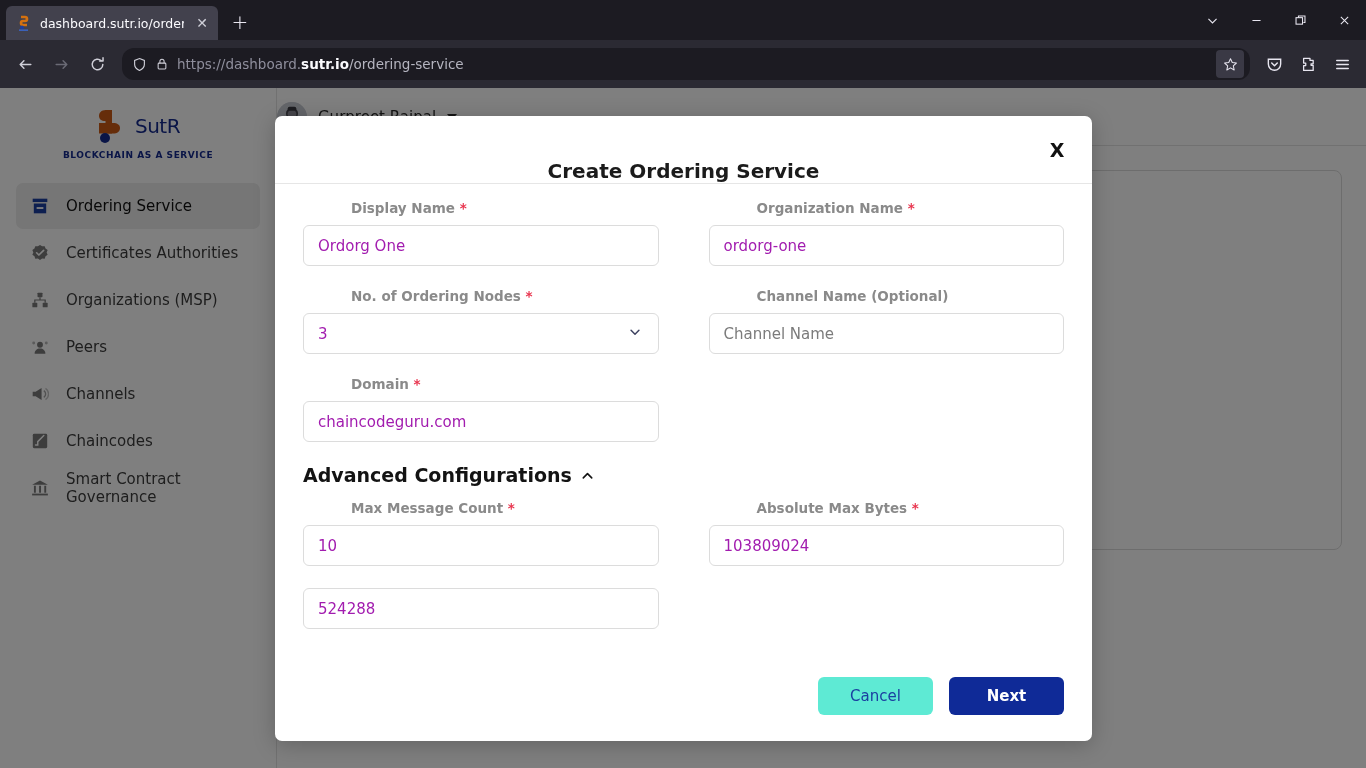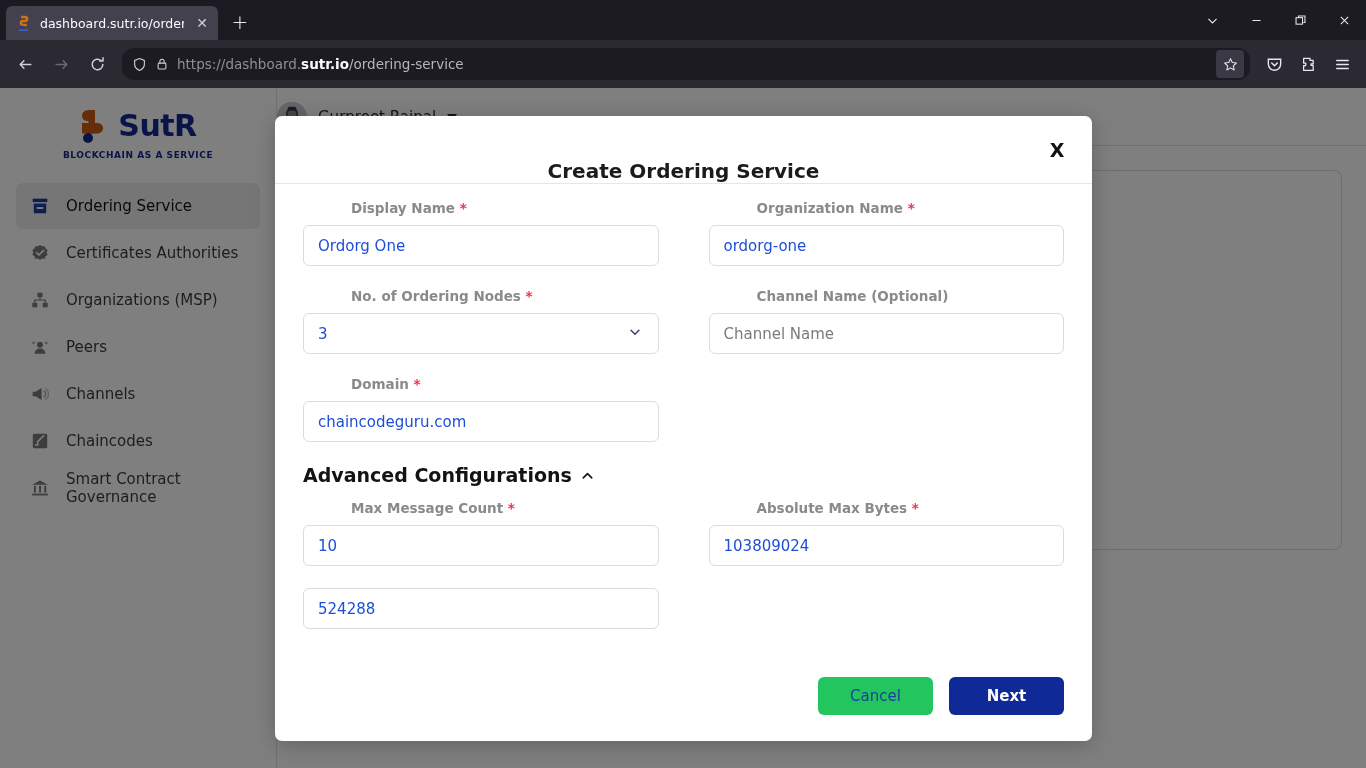--- a/index.html
+++ b/index.html
@@ -98,21 +98,21 @@
     background: #ffffff; border-right: 1px solid #e3e3e3;
     padding-top: 8px;
   }
   .logo-wrap {
     display: flex; flex-direction: column; align-items: center;
     padding: 12px 0 22px 0;
   }
   .logo-row { display: flex; align-items: center; gap: 9px; }
   .logo-mark { width: 30px; height: 36px; position: relative; }
   .logo-text {
-    font-size: 30px; font-weight: 700; color: #152b8f;
+    font-size: 20px; font-weight: 400; color: #152b8f;
     letter-spacing: -0.5px; line-height: 1;
   }
   .logo-sub {
     font-size: 9px; font-weight: 700; color: #152b8f;
     letter-spacing: 0.55px; margin-top: 6px;
   }
 
   .nav-item {
     display: flex; align-items: center; gap: 16px;
     height: 46px; margin: 1px 16px; padding: 0 14px;
@@ -184,21 +184,21 @@
 
   .field-label {
     font-size: 13.5px; font-weight: 700; color: #8a8a8a;
     margin-bottom: 9px; display: block; margin-left: 48px;
   }
   .req { color: #e8344e; font-weight: 700; }
 
   .input {
     width: 100%; height: 41px;
     border: 1px solid #dcdcdc; border-radius: 6px;
-    padding: 0 14px; font-size: 15px; color: #1d4ed8;
+    padding: 0 14px; font-size: 15px; color: #a21caf;
     background: #fff; display: flex; align-items: center;
     font-family: "DejaVu Sans", "Liberation Sans", sans-serif;
   }
   .input.placeholder { color: #7b7b7b; }
   .select {
     position: relative;
   }
   .select .chev {
     position: absolute; right: 16px; top: 50%;
     transform: translateY(-50%); color: #3d4260;
@@ -214,21 +214,21 @@
     flex: 0 0 auto; padding: 0 28px 26px 28px;
     display: flex; justify-content: flex-end; gap: 16px;
     margin-top: auto;
   }
   .btn {
     height: 38px; min-width: 115px; border-radius: 6px;
     font-size: 15px; display: flex; align-items: center;
     justify-content: center; border: none;
     font-family: "DejaVu Sans", "Liberation Sans", sans-serif;
   }
-  .btn-cancel { background: #22c55e; color: #1b3fa0; }
+  .btn-cancel { background: #5eead4; color: #1b3fa0; }
   .btn-next { background: #0f2a97; color: #ffffff; font-weight: 600; }
 </style>
 </head>
 <body>
 
 <div class="browser-chrome">
 
   <div class="tabstrip">
     <div class="tab">
       <span class="tab-favicon">

